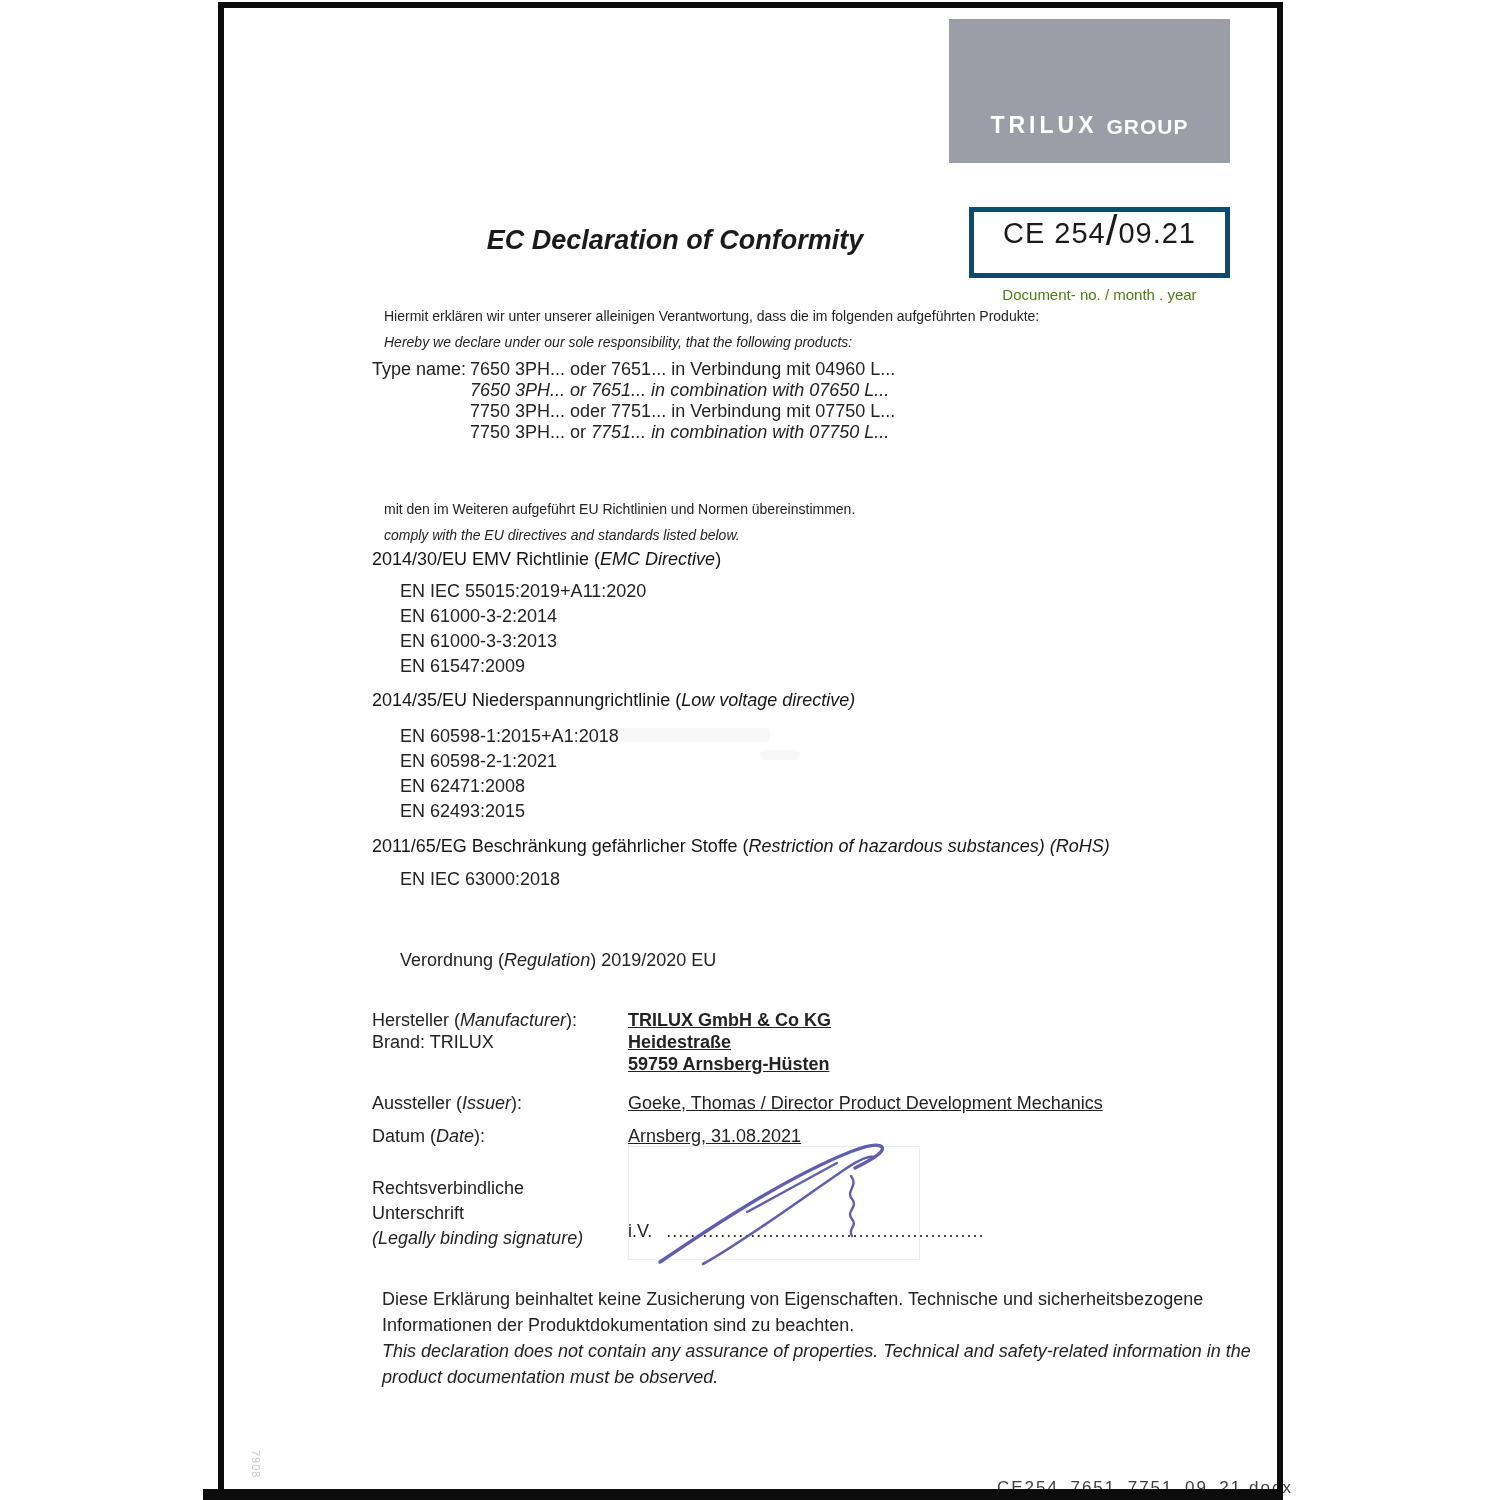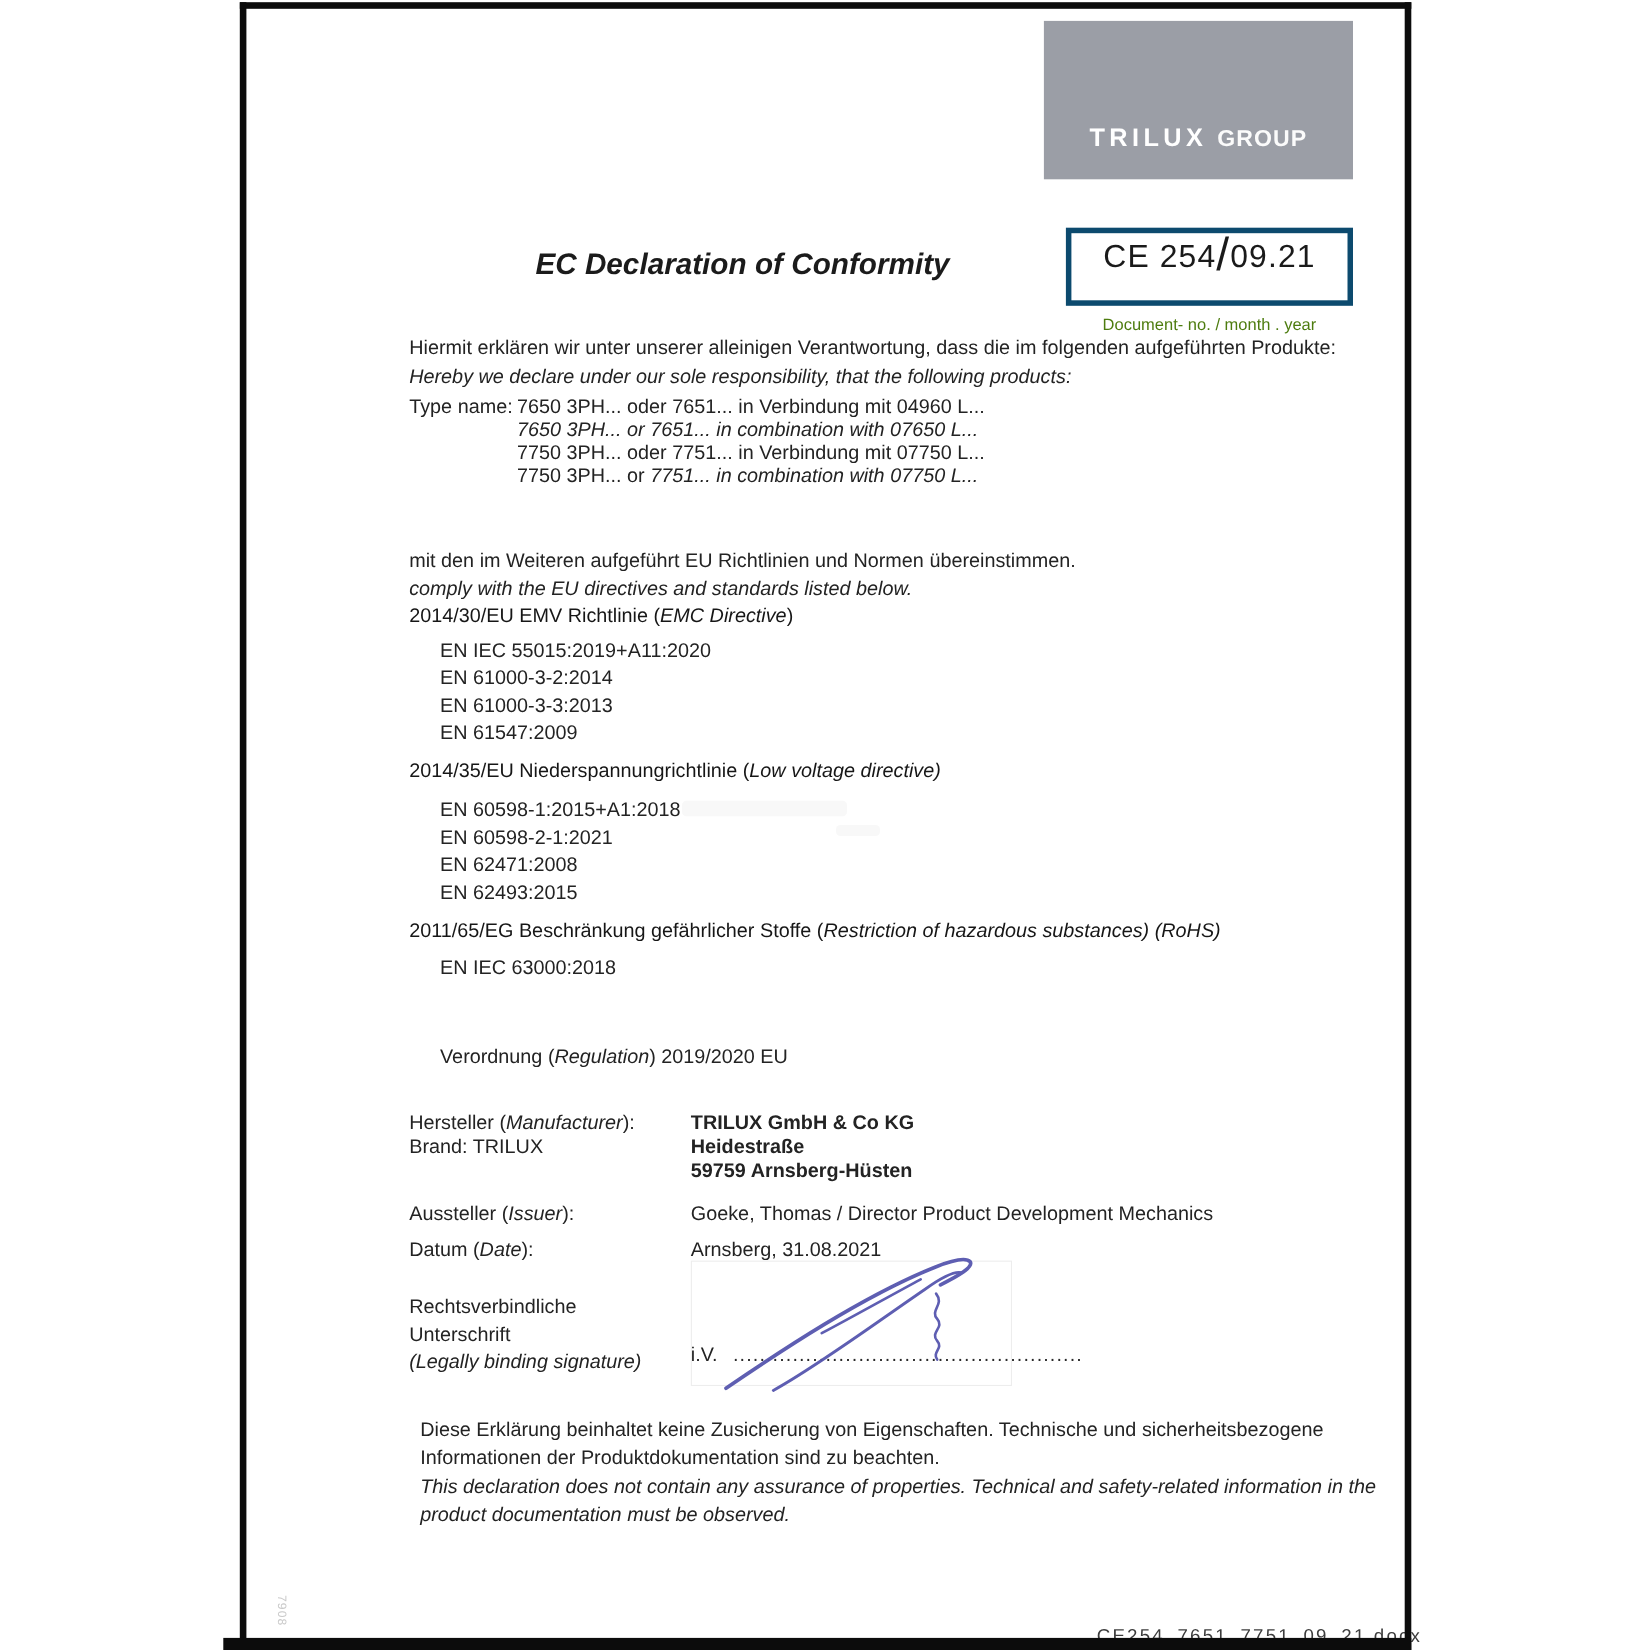--- a/index.html
+++ b/index.html
@@ -29,42 +29,42 @@
            font-weight:bold; font-size:27px; line-height:33px; color:#1b1b1b; }
   .title .en { font-style:italic; }
 
   
   .ce-box { left:969px; top:207px; width:261px; height:71px;
             border:5px solid #0c4a6e; box-sizing:border-box; text-align:center; background:#fff; }
   .ce-code { font-size:29px; line-height:36px; margin-top:2px; color:#1a1a1a; letter-spacing:1px; }
   .ce-slash { font-size:42px; display:inline-block; transform:translateY(2px); line-height:30px; }
   .ce-caption { font-size:15px; line-height:16px; color:#4d7c0f;margin-top:36px; }
 
-  .para { font-size:18px; line-height:26px; }
+  .para { font-size:14px; line-height:26px;margin-left:12px; }
   .nowrap { white-space:nowrap; }
   .it { font-style:italic; }
   .bold { font-weight:bold; }
 
   .intro { left:372px; top:303px; }
   .type-label { left:372px; top:359px; font-size:18px; line-height:21px; }
   .type-lines { left:470px; top:359px; font-size:18px; line-height:21px; }
 
   .compliance { left:372px; top:496px; }
 
   .dir-head { left:372px; font-size:18px; font-weight:normal; color:#161616; white-space:nowrap; }
   .std-list { left:400px; font-size:18px; line-height:25px; }
 
   .d0-head { top:549px; } .d0-list { top:579px; }
   .d1-head { top:690px; } .d1-list { top:724px; }
   .d2-head { top:836px; } .d2-list { top:867px; }
   .d3-head { top:918px; }
   .regulation { left:400px; top:950px; font-size:18px; }
 
   .label-col { left:372px; font-size:18px; line-height:22px; }
-  .value-col { left:628px; font-size:18px; line-height:22px; }
+  .value-col { left:628px; font-size:18px; line-height:22px;text-decoration:underline; }
   .row-manu { top:1009px; }
   .row-issuer { top:1092px; }
   .row-date { top:1125px; }
   .sig-labels { left:372px; top:1176px; font-size:18px; line-height:25px; }
 
   .sig-area { left:628px; top:1146px; width:290px; height:112px;
               border:1px solid #ededed; z-index:1; }
   .iv-line { left:628px; top:1221px; font-size:18px; z-index:2; }
   .iv-dots { letter-spacing:1px; margin-left:14px; color:#2a2a2a; }
   .sig-svg { left:645px; top:1140px; width:300px; height:130px; z-index:3; }

